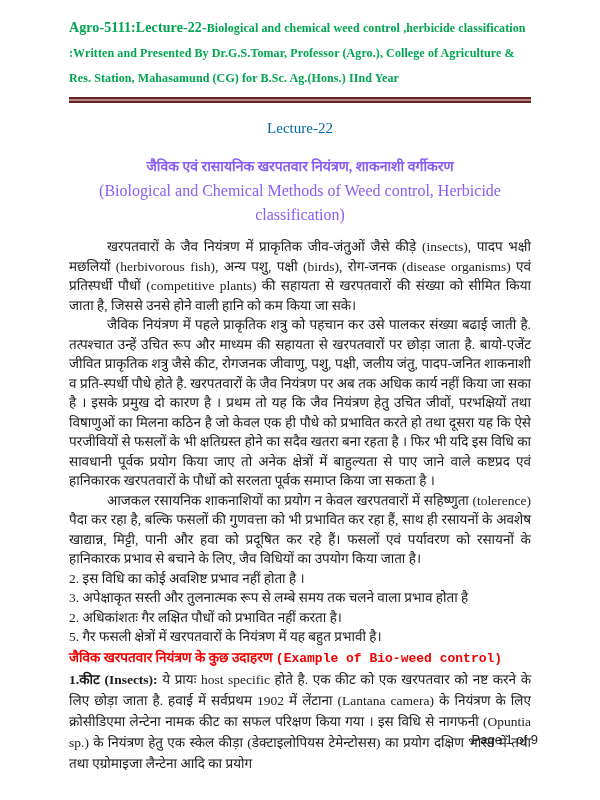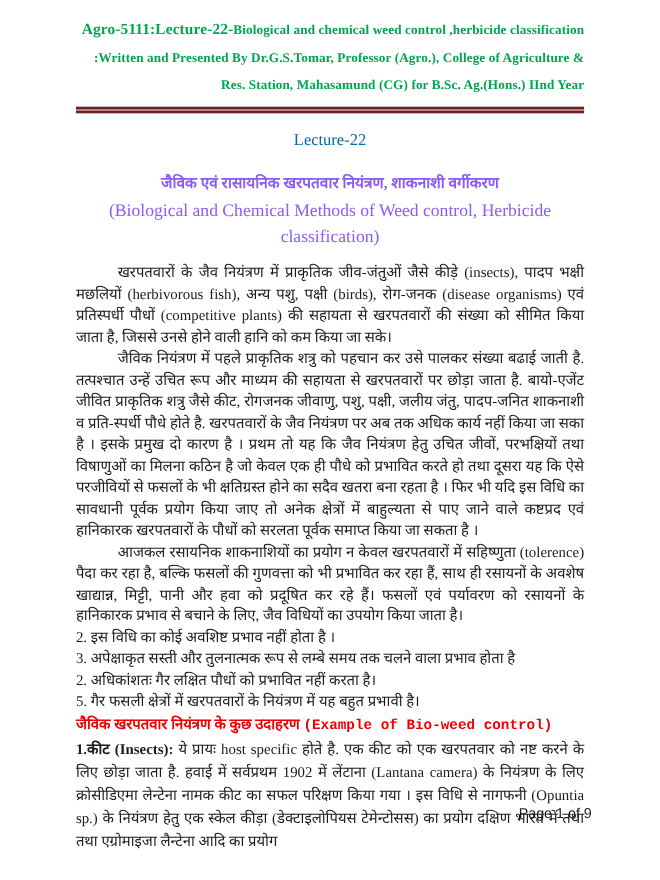--- a/index.html
+++ b/index.html
@@ -12,21 +12,21 @@
     background: #ffffff;
     overflow: hidden;
     font-family: "Liberation Serif", "DejaVu Serif", serif;
     color: #1a1a1a;
   }
   .content {
     padding: 15px 69px 0 69px;
   }
   
   .doc-header {
-    text-align: right;
+    text-align: left;
     color: #00a550;
     font-weight: bold;
     line-height: 1.55;
     letter-spacing: 0.1px;
   }
   .doc-header .lead { font-size: 14px; }
   .doc-header .rest { font-size: 12px; }
   
   .header-rule {
     margin-top: 8px;

